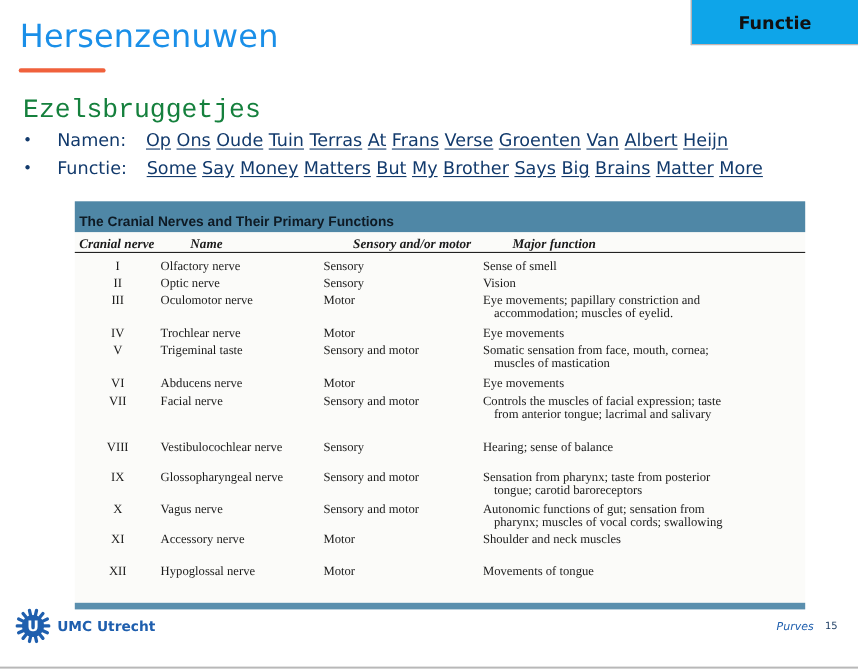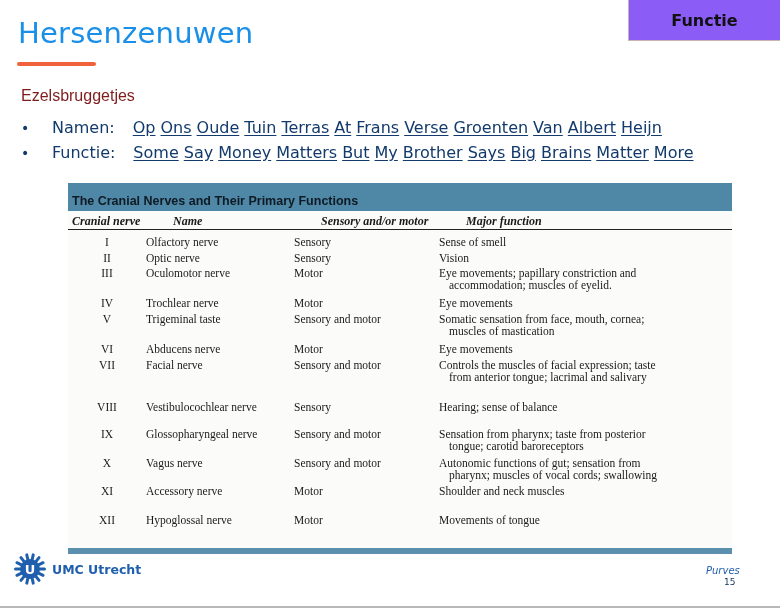--- a/index.html
+++ b/index.html
@@ -5,24 +5,24 @@
     * { margin: 0; padding: 0; box-sizing: border-box; }
     html, body { width: 780px; height: 608px; background: #ffffff; overflow: hidden; }
     body { position: relative; font-family: "Liberation Sans", sans-serif; }
 
     .slide { position: absolute; left: 0; top: 0; width: 780px; height: 606px; background: #ffffff; }
     .bottom-edge { position: absolute; left: 0; top: 606px; width: 780px; height: 2px; background: #b8b8b8; }
 
     .title { position: absolute; left: 18px; top: 16px; font-size: 29px; color: #1a8fe8; letter-spacing: 0.2px; font-family: "DejaVu Sans", sans-serif; font-weight: normal; }
     .title-underline { position: absolute; left: 17px; top: 62px; width: 79px; height: 4px; background: #f0613c; border-radius: 2px; }
 
-    .tag-box { position: absolute; left: 628px; top: 0; width: 152px; height: 41px; background: #8b5cf6; border-left: 1px solid #c9b3ae; border-bottom: 1px solid #c9b3ae; display: flex; align-items: center; justify-content: center; }
+    .tag-box { position: absolute; left: 628px; top: 0; width: 152px; height: 41px; background: #0ea5e9; border-left: 1px solid #c9b3ae; border-bottom: 1px solid #c9b3ae; display: flex; align-items: center; justify-content: center; }
     .tag-label { font-size: 16px; font-weight: bold; color: #111; font-family: "DejaVu Sans", sans-serif; }
 
-    .subheading { position: absolute; left: 21px; top: 87px; font-size: 16px; color: #7f1d1d; font-family: Liberation Sans, sans-serif; }
+    .subheading { position: absolute; left: 21px; top: 87px; font-size: 24px; color: #15803d; font-family: Liberation Mono, monospace; }
     .bullets { position: absolute; left: 21px; top: 115px; font-size: 16px; color: #123a6c; font-family: "DejaVu Sans", sans-serif; }
     .bullet-row { display: flex; height: 25px; align-items: center; white-space: nowrap; }
     .bullet-dot { width: 31px; font-size: 14px; }
     .bullet-label { margin-right: 18px; }
     .word { margin-right: 5px; }
     .word u { text-decoration: underline; text-underline-offset: 2px; }
 
     .table-figure { position: absolute; left: 68px; top: 183px; width: 664px; height: 371px; background: #fbfbf9; }
     .table-band { height: 28px; background: #4f87a6; display: flex; align-items: flex-end; padding: 0 0 3px 4px; }
     .table-caption { font-family: "Liberation Sans", sans-serif; font-weight: bold; font-size: 12.5px; color: #0e1a24; }
@@ -37,21 +37,21 @@
     .tr .c2 { }
     .fn { white-space: pre-line; }
     .fn .cont { display: block; padding-left: 10px; }
     .table-bottom-band { position: absolute; left: 0; bottom: 0; width: 664px; height: 6px; background: #5a8fae; }
 
     .logo { position: absolute; left: 14px; top: 553px; display: flex; align-items: center; }
     .logo-mark { width: 32px; height: 32px; position: relative; }
     .logo-text { margin-left: 6px; font-size: 12.5px; font-weight: bold; color: #1f5fae; font-family: "DejaVu Sans", sans-serif; }
 
     .source { position: absolute; left: 706px; top: 565px; font-size: 10px; font-style: italic; color: #1f5fae; font-family: "DejaVu Sans", sans-serif; }
-    .page-num { position: absolute; left: 724px; top: 565px; font-size: 9px; color: #1a3a60; font-family: "DejaVu Sans", sans-serif; margin-top: 12px; }
+    .page-num { position: absolute; left: 750px; top: 565px; font-size: 9px; color: #1a3a60; font-family: "DejaVu Sans", sans-serif; }
   </style>
 </head>
 <body>
 
 <div class="slide">
   <div class="title">Hersenzenuwen</div>
   <div class="title-underline"></div>
 
   <div class="tag-box">
     <span class="tag-label">Functie</span>

